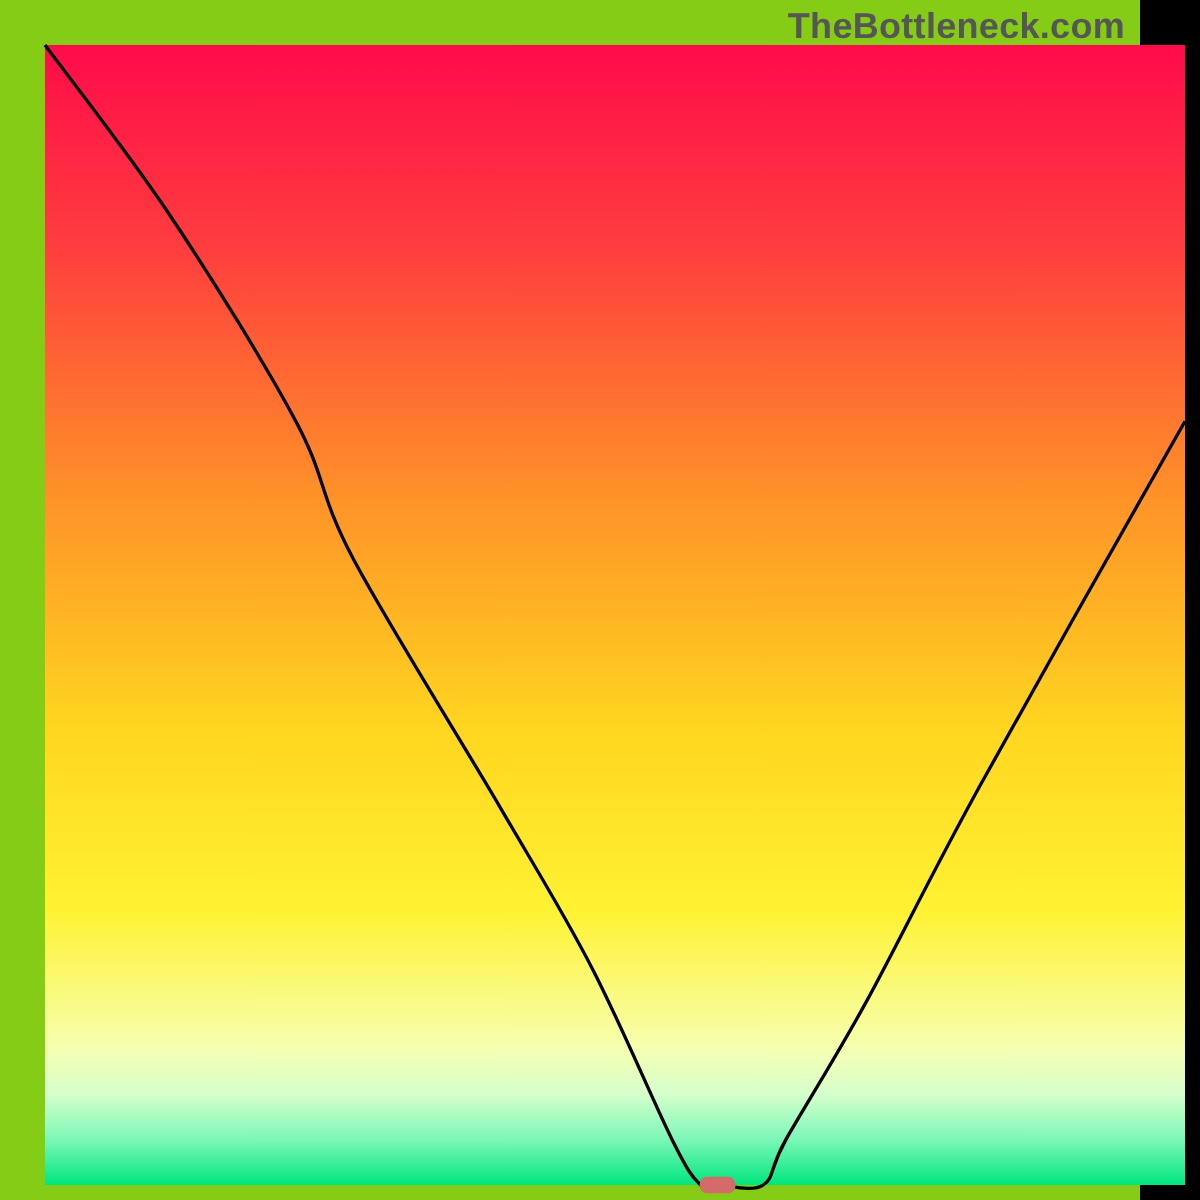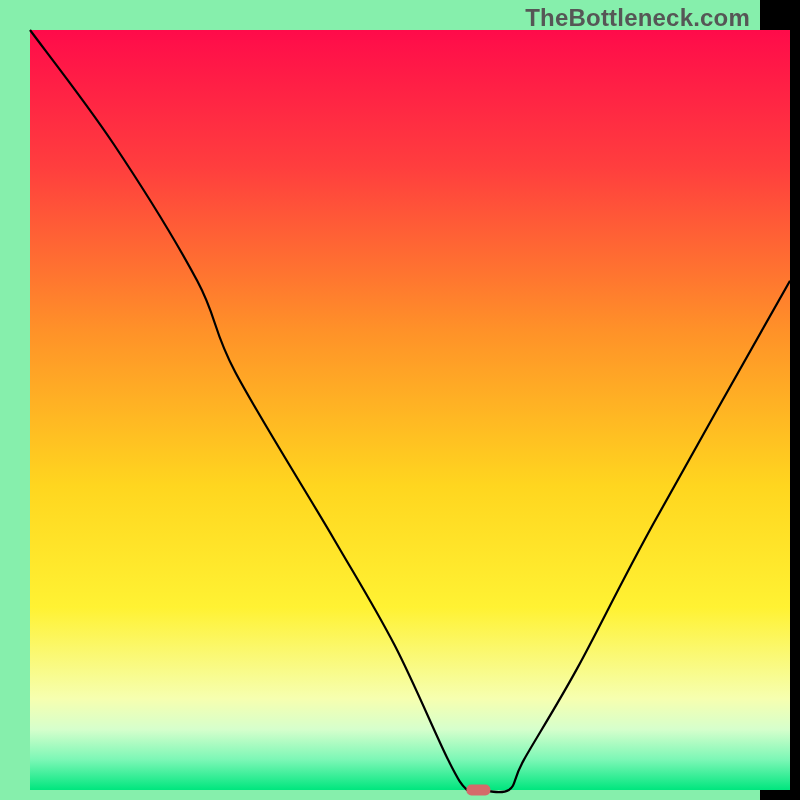--- a/index.html
+++ b/index.html
@@ -7,21 +7,21 @@
     padding: 0;
     width: 800px;
     height: 800px;
     background: #000;
     overflow: hidden;
   }
   .frame {
     position: relative;
     width: 760px;
     height: 800px;
-    background: #86efac;
+    background: #84cc16;
   }
   .watermark {
     position: absolute;
     top: 4px;
     right: 10px;
     font-family: Arial, Helvetica, sans-serif;
     font-size: 24px;
     font-weight: 600;
     color: #565656;
     z-index: 5;

